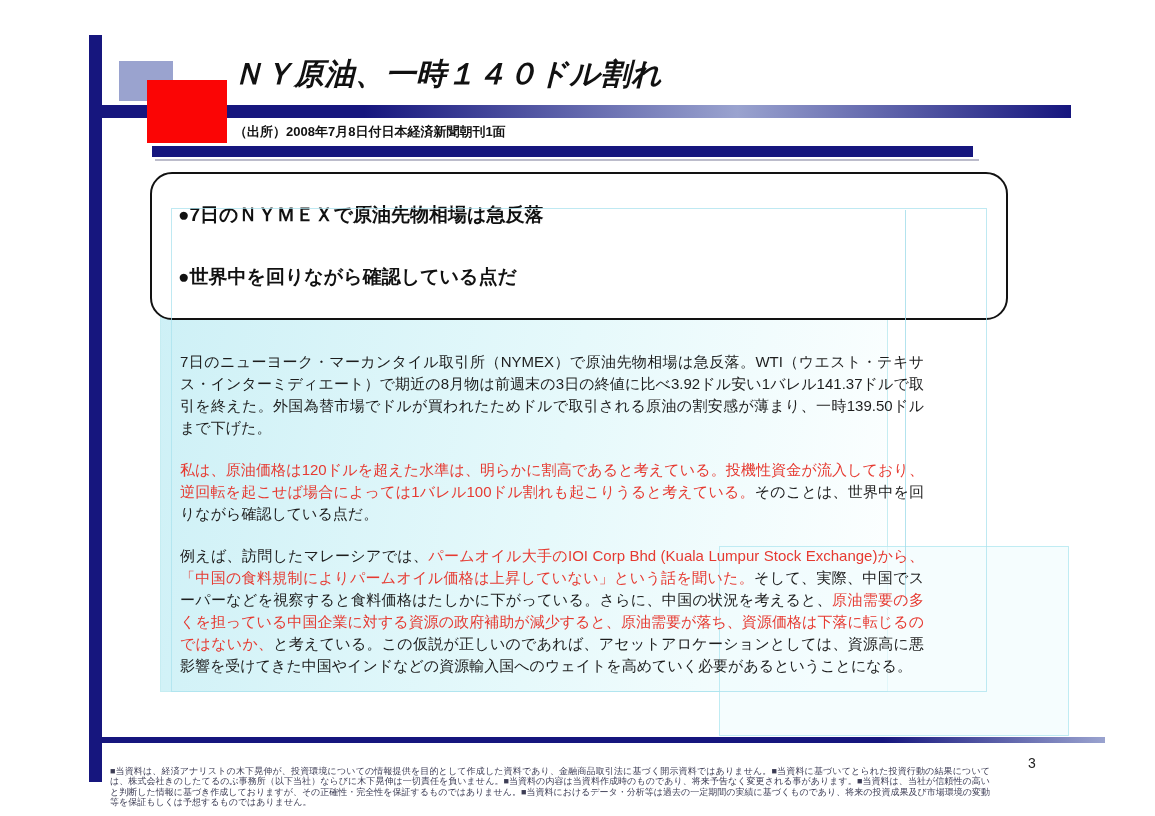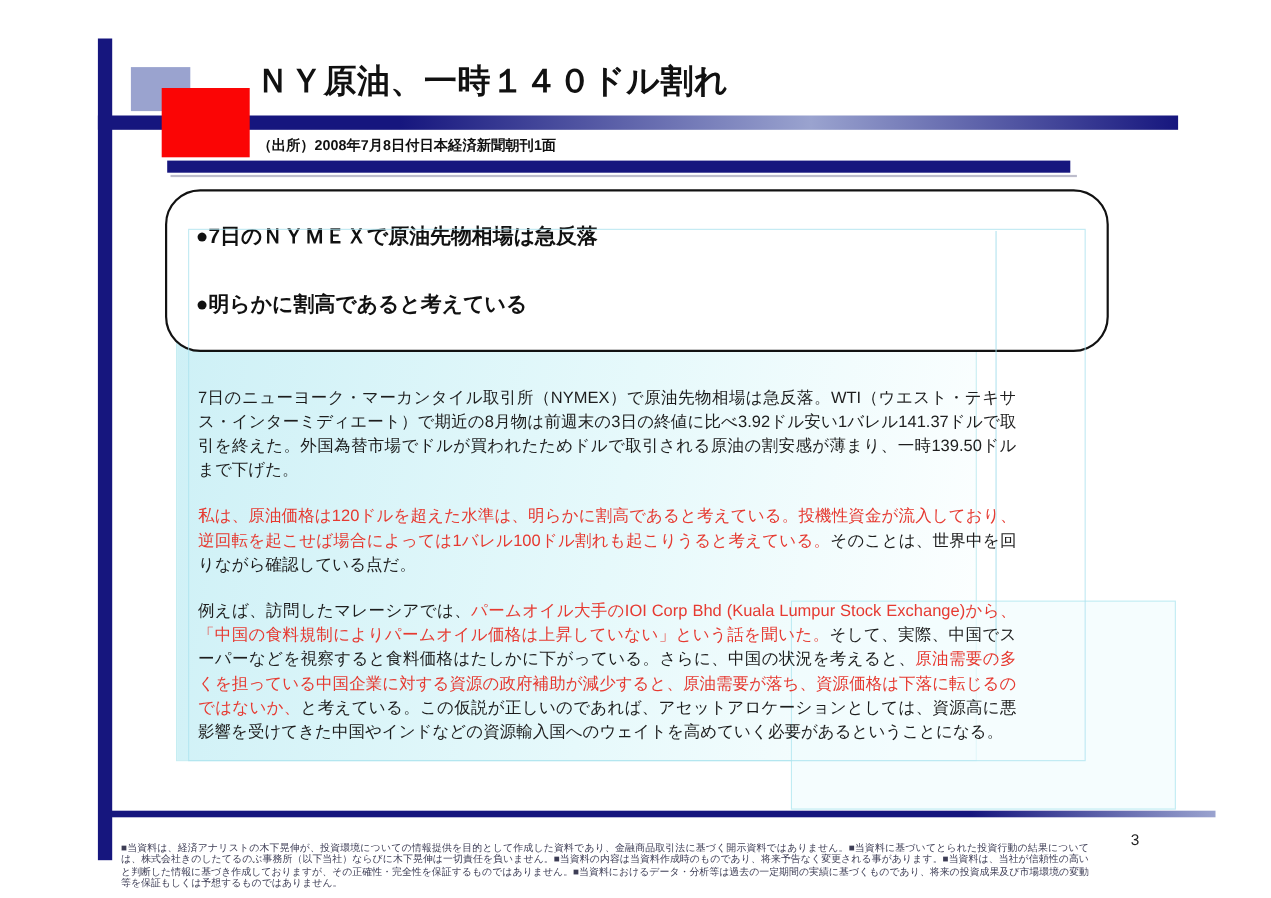--- a/index.html
+++ b/index.html
@@ -8,38 +8,38 @@
 
   
   .left-bar{position:absolute;left:89px;top:35px;width:13px;height:747px;background:var(--navy);z-index:2;}
 
   
   .sq-lavender{position:absolute;left:119px;top:61px;width:54px;height:40px;background:var(--lavender);z-index:2;}
   .hbar-top{position:absolute;left:89px;top:105px;width:982px;height:13px;z-index:2;
     background:linear-gradient(90deg,var(--navy) 0%,var(--navy) 28%,var(--lavender) 66%,var(--navy) 100%);}
   .sq-red{position:absolute;left:147px;top:80px;width:80px;height:63px;background:var(--red_square);z-index:3;}
   .title{position:absolute;left:233px;top:54px;margin:0;font-size:30px;font-weight:bold;color:#111;
-    white-space:nowrap;z-index:3;letter-spacing:0.5px;}
+    white-space:nowrap;z-index:3;letter-spacing:0.5px;font-style:italic;}
   .source{position:absolute;left:234px;top:123px;font-size:13px;font-weight:bold;color:#111;z-index:3;white-space:nowrap;}
   .hbar-2{position:absolute;left:152px;top:146px;width:821px;height:11px;background:var(--navy);z-index:2;}
   .hbar-2-shadow{position:absolute;left:155px;top:159px;width:824px;height:2px;background:#bcbccb;z-index:2;}
 
   
   .cyan-rect-a{position:absolute;left:160px;top:196px;width:726px;height:494px;z-index:1;
     border:1px solid #c6edf2;
     background:linear-gradient(100deg,var(--pale_cyan) 0%,#e6f9fb 55%,#fdffff 100%);}
   .cyan-rect-d{position:absolute;left:171px;top:208px;width:814px;height:482px;z-index:4;
     border:1px solid rgba(170,225,238,0.75);background:transparent;}
   .cyan-line-r{position:absolute;left:905px;top:210px;width:1px;height:390px;background:rgba(160,220,234,0.8);z-index:4;}
   .cyan-rect-c{position:absolute;left:719px;top:546px;width:348px;height:188px;z-index:1;
     border:1px solid rgba(170,228,238,0.7);background:rgba(240,252,253,0.65);}
 
   
   .summary-box{position:absolute;left:150px;top:172px;width:858px;height:148px;z-index:3;
-    background:#ffffff;border:2.5px solid #121212;border-radius:32px;
+    background:#ffffff;border:2.5px solid #121212;border-radius:22px;
     display:flex;flex-direction:column;justify-content:space-around;
     padding:10px 20px 10px 26px;box-sizing:border-box;}
   .bullet-line{font-size:19px;font-weight:bold;color:#111;white-space:nowrap;}
 
   
   .body-text{position:absolute;left:180px;top:330px;width:744px;z-index:5;margin-top:21px;}
   .body-text p{margin:0 0 20px 0;font-size:15px;line-height:22px;text-align:justify;}
   .seg-black{color:var(--text_black);}
   .seg-red{color:var(--text_red);}
 
@@ -63,21 +63,21 @@
   <div class="hbar-2"></div>
   <div class="hbar-2-shadow"></div>
 
   <div class="cyan-rect-a"></div>
   <div class="cyan-rect-c"></div>
   <div class="cyan-rect-d"></div>
   <div class="cyan-line-r"></div>
 
   <div class="summary-box">
       <div class="bullet-line">●7日のＮＹＭＥＸで原油先物相場は急反落</div>
-      <div class="bullet-line">●明らかに割高であると考えている</div>
+      <div class="bullet-line">●世界中を回りながら確認している点だ</div>
     </div>
 
   <div class="body-text">
       <p><span class="seg-black">7日のニューヨーク・マーカンタイル取引所（NYMEX）で原油先物相場は急反落。WTI（ウエスト・テキサス・インターミディエート）で期近の8月物は前週末の3日の終値に比べ3.92ドル安い1バレル141.37ドルで取引を終えた。外国為替市場でドルが買われたためドルで取引される原油の割安感が薄まり、一時139.50ドルまで下げた。</span></p>
       <p><span class="seg-red">私は、原油価格は120ドルを超えた水準は、明らかに割高であると考えている。投機性資金が流入しており、逆回転を起こせば場合によっては1バレル100ドル割れも起こりうると考えている。</span><span class="seg-black">そのことは、世界中を回りながら確認している点だ。</span></p>
       <p><span class="seg-black">例えば、訪問したマレーシアでは、</span><span class="seg-red">パームオイル大手のIOI Corp Bhd (Kuala Lumpur Stock Exchange)から、「中国の食料規制によりパームオイル価格は上昇していない」という話を聞いた。</span><span class="seg-black">そして、実際、中国でスーパーなどを視察すると食料価格はたしかに下がっている。さらに、中国の状況を考えると、</span><span class="seg-red">原油需要の多くを担っている中国企業に対する資源の政府補助が減少すると、原油需要が落ち、資源価格は下落に転じるのではないか、</span><span class="seg-black">と考えている。この仮説が正しいのであれば、アセットアロケーションとしては、資源高に悪影響を受けてきた中国やインドなどの資源輸入国へのウェイトを高めていく必要があるということになる。</span></p>
     </div>
 
   <div class="footer-bar"></div>
   <div class="footer-text">■当資料は、経済アナリストの木下晃伸が、投資環境についての情報提供を目的として作成した資料であり、金融商品取引法に基づく開示資料ではありません。■当資料に基づいてとられた投資行動の結果については、株式会社きのしたてるのぶ事務所（以下当社）ならびに木下晃伸は一切責任を負いません。■当資料の内容は当資料作成時のものであり、将来予告なく変更される事があります。■当資料は、当社が信頼性の高いと判断した情報に基づき作成しておりますが、その正確性・完全性を保証するものではありません。■当資料におけるデータ・分析等は過去の一定期間の実績に基づくものであり、将来の投資成果及び市場環境の変動等を保証もしくは予想するものではありません。</div>

